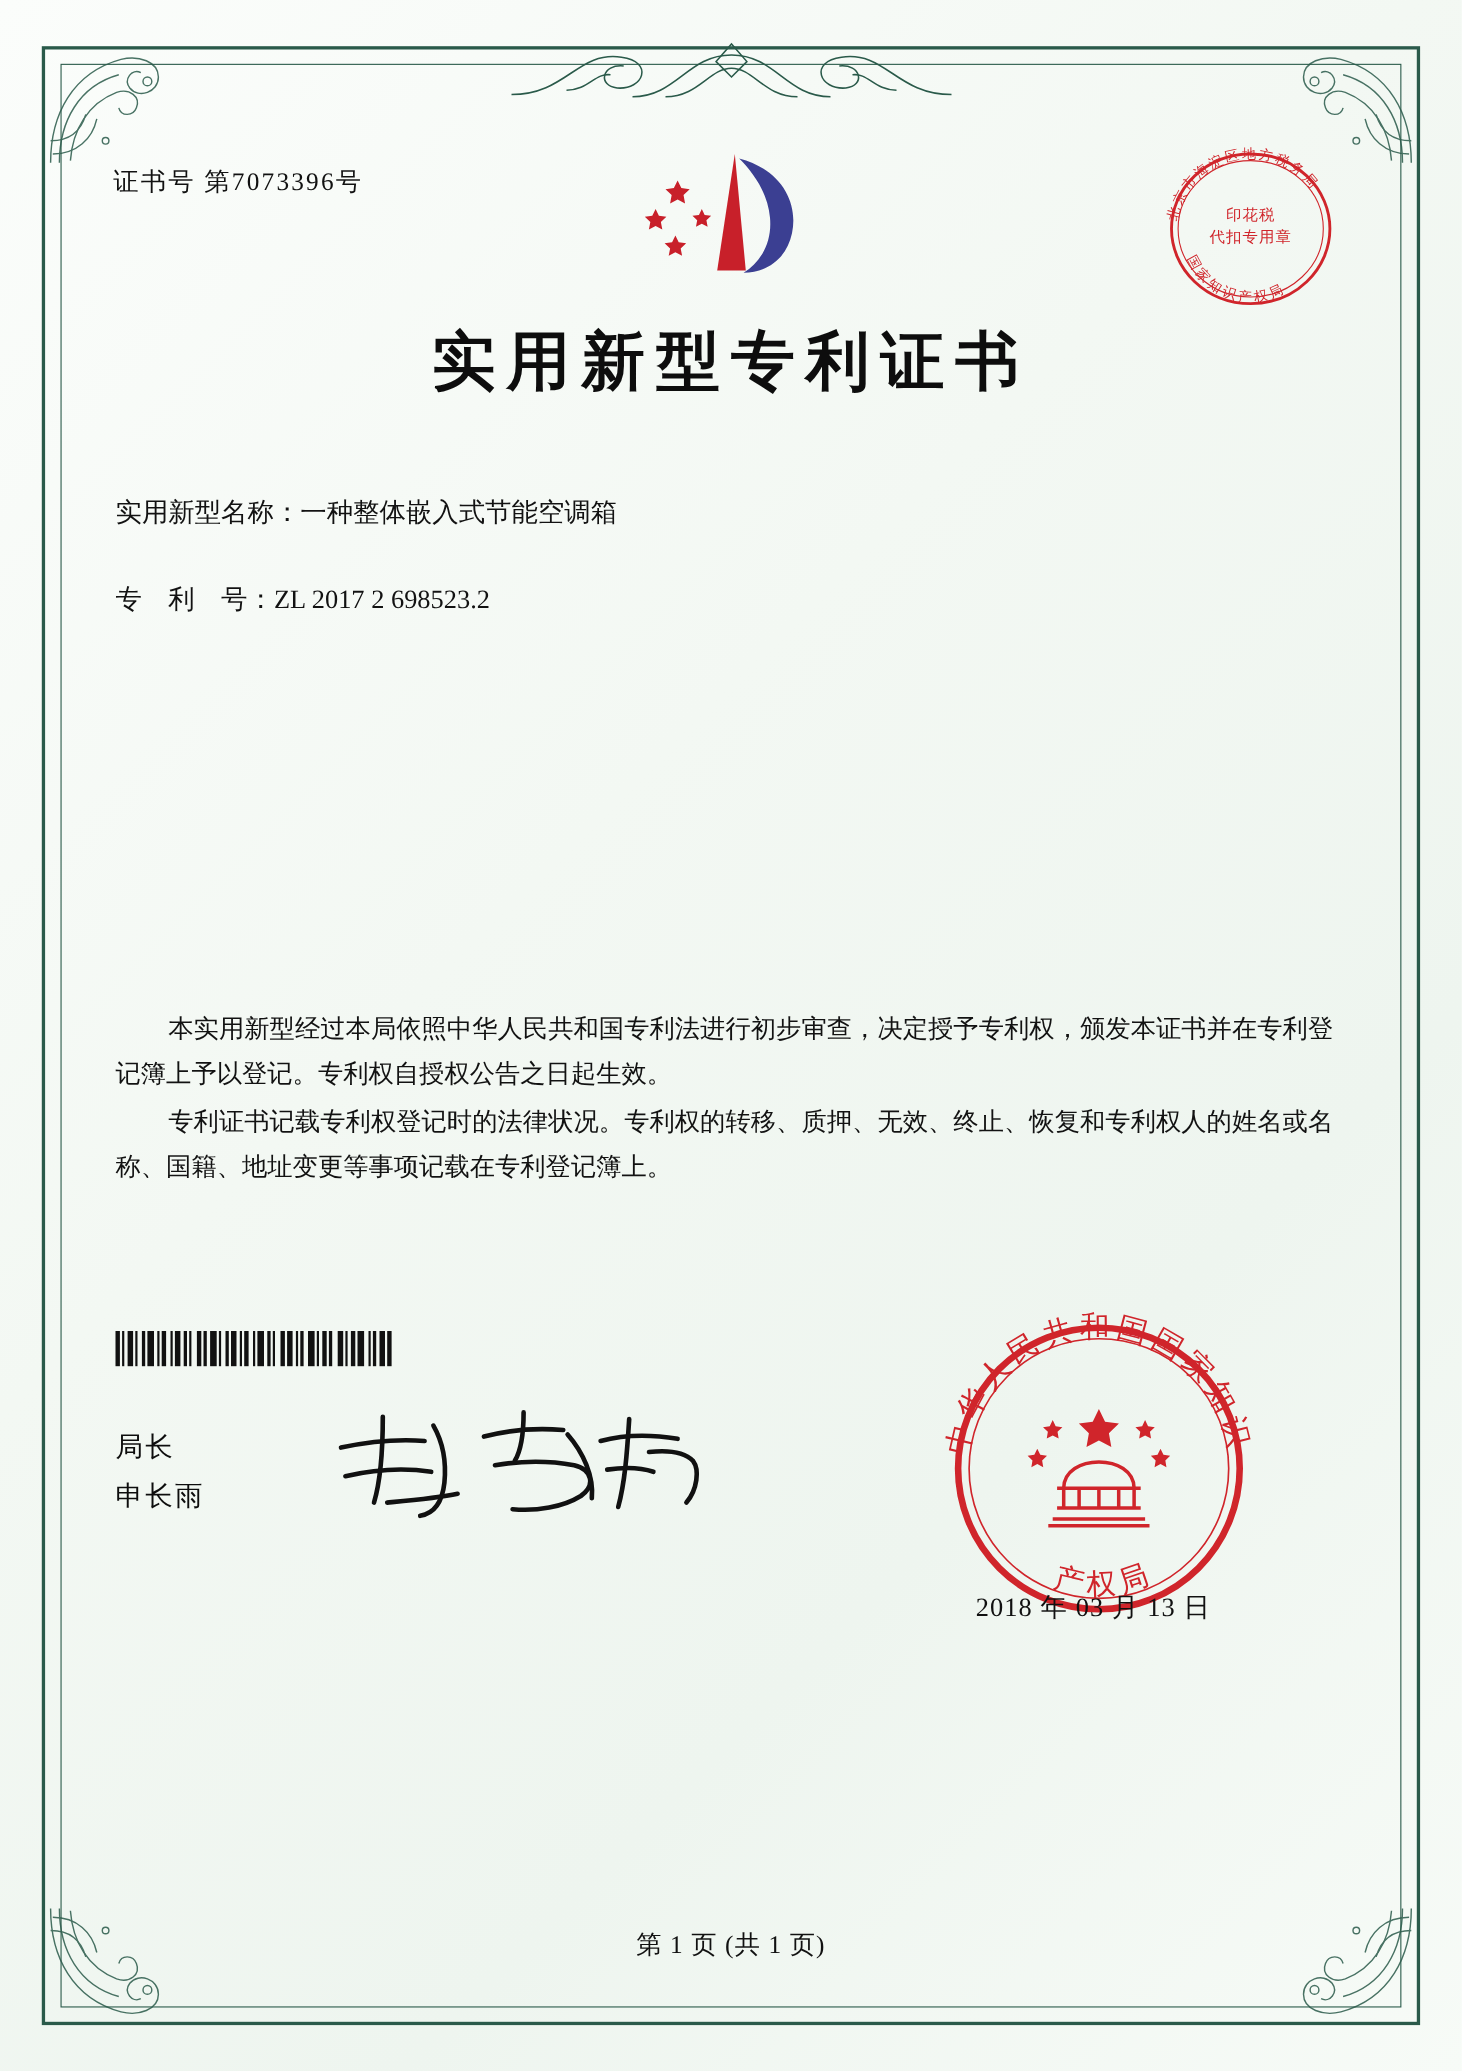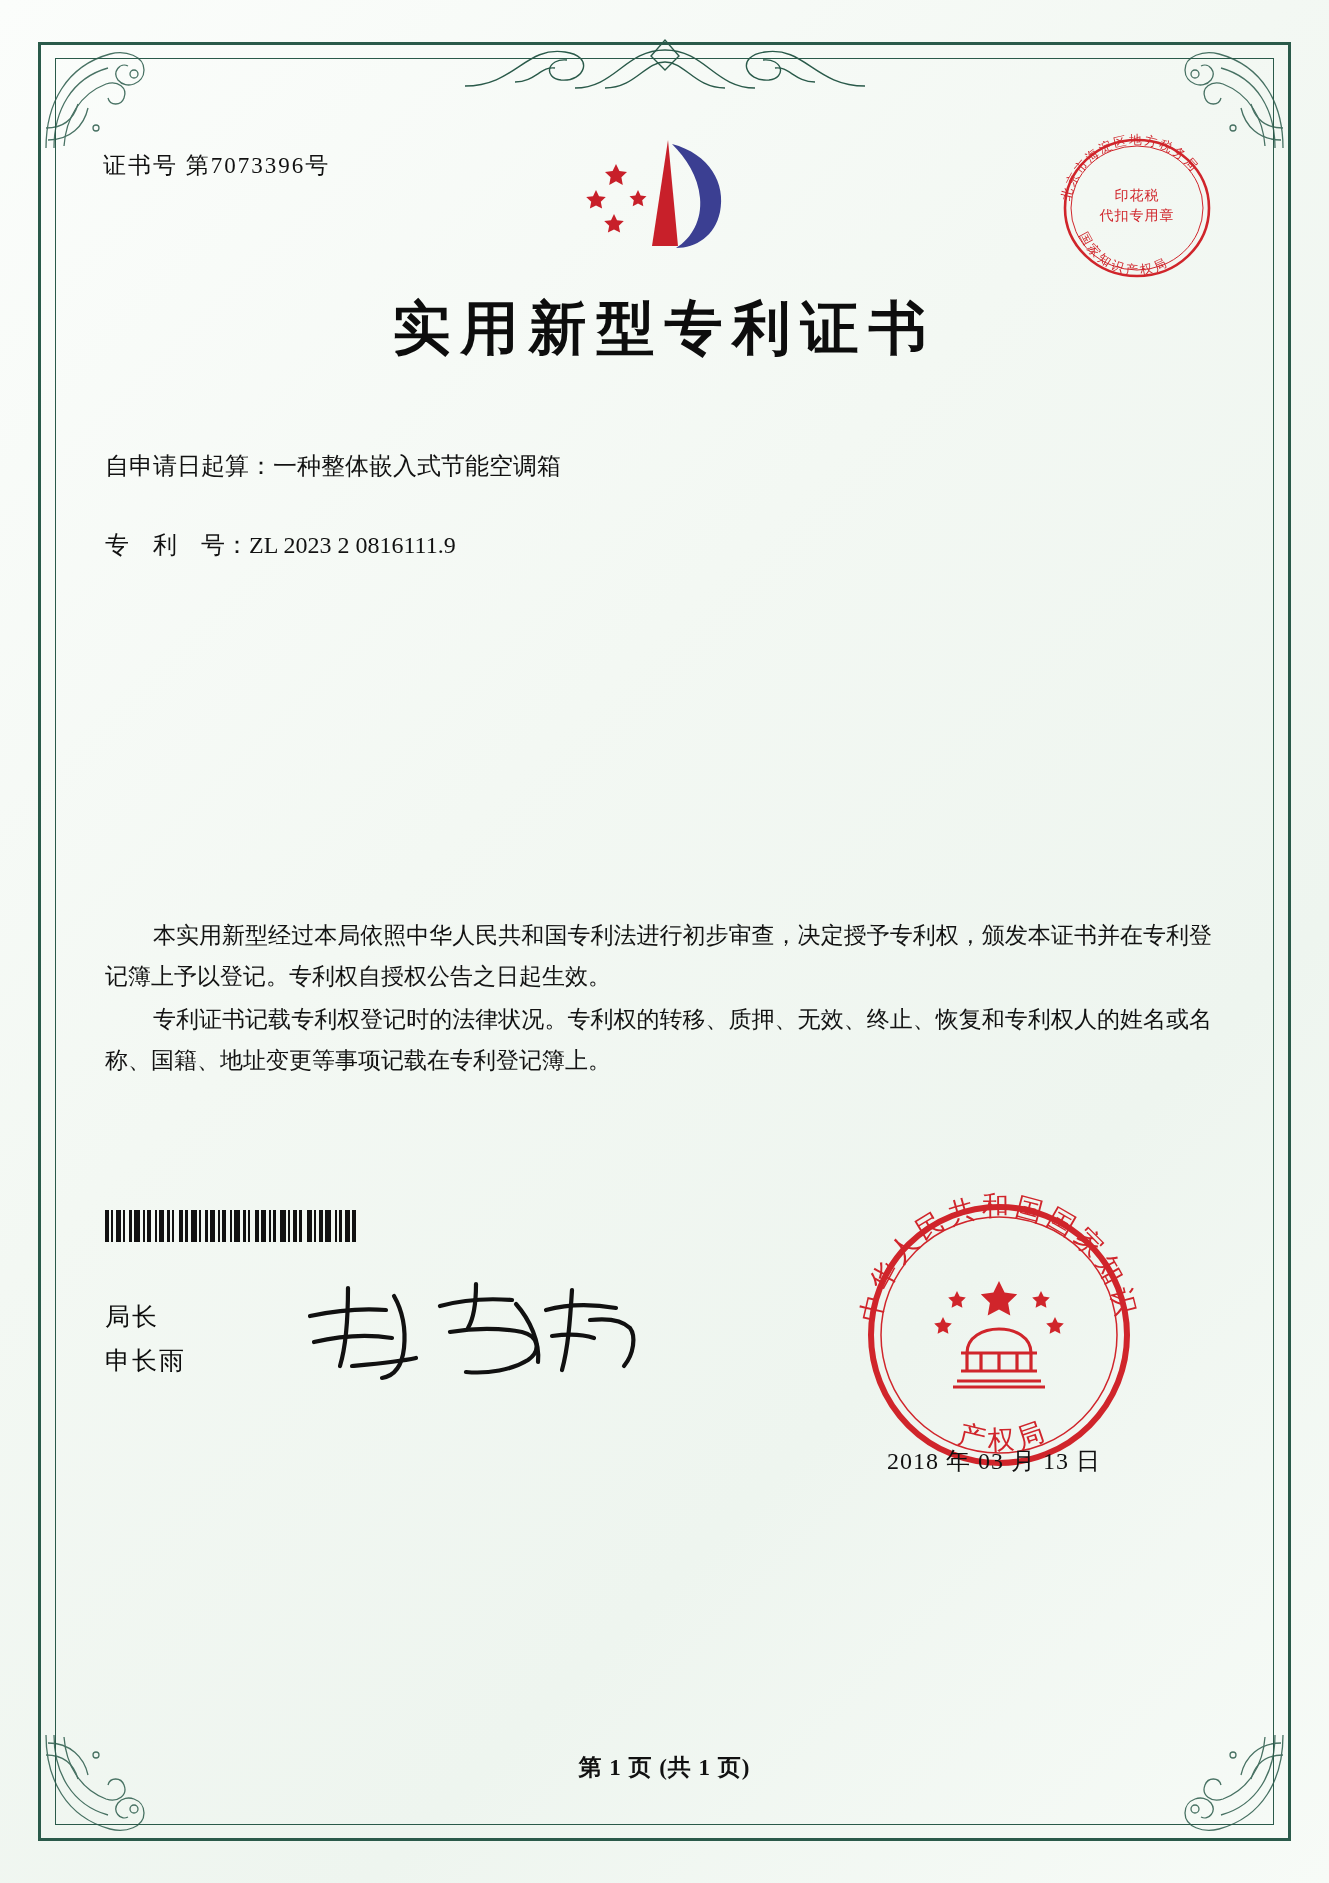--- a/index.html
+++ b/index.html
@@ -199,21 +199,20 @@
 
   .page-foot {
     position: absolute;
     left: 0;
     right: 0;
     bottom: 20px;
     text-align: center;
     font-size: 23px;
     color: #111;
     letter-spacing: 1px;
-    font-weight: bold;
   }
 </style>
 </head>
 <body>
 
 <div class="page">
 
   <div class="frame-outer"></div>
   <div class="frame-inner"></div>
 
@@ -307,24 +306,24 @@
         </text>
         <text x="88" y="80" text-anchor="middle" font-size="14" fill="#d0252b" font-family="'Liberation Serif',serif" letter-spacing="1">印花税</text>
         <text x="88" y="100" text-anchor="middle" font-size="14" fill="#d0252b" font-family="'Liberation Serif',serif" letter-spacing="1">代扣专用章</text>
       </svg>
     </div>
 
     <div class="doc-title">实用新型专利证书</div>
 
     <div class="fields">
       <div class="field">
-        <span class="lbl">自申请日起算：</span><span class="val">一种整体嵌入式节能空调箱</span>
+        <span class="lbl">实用新型名称：</span><span class="val">一种整体嵌入式节能空调箱</span>
       </div>
       <div class="field">
-        <span class="lbl">专　利　号：</span><span class="val">ZL 2023 2 0816111.9</span>
+        <span class="lbl">专　利　号：</span><span class="val">ZL 2017 2 698523.2</span>
       </div>
     </div>
 
     <div class="paragraphs">
       <p>本实用新型经过本局依照中华人民共和国专利法进行初步审查，决定授予专利权，颁发本证书并在专利登记簿上予以登记。专利权自授权公告之日起生效。</p>
       <p>专利证书记载专利权登记时的法律状况。专利权的转移、质押、无效、终止、恢复和专利权人的姓名或名称、国籍、地址变更等事项记载在专利登记簿上。</p>
     </div>
 
     <div class="barcode">
       <i style="width:4px"></i>

